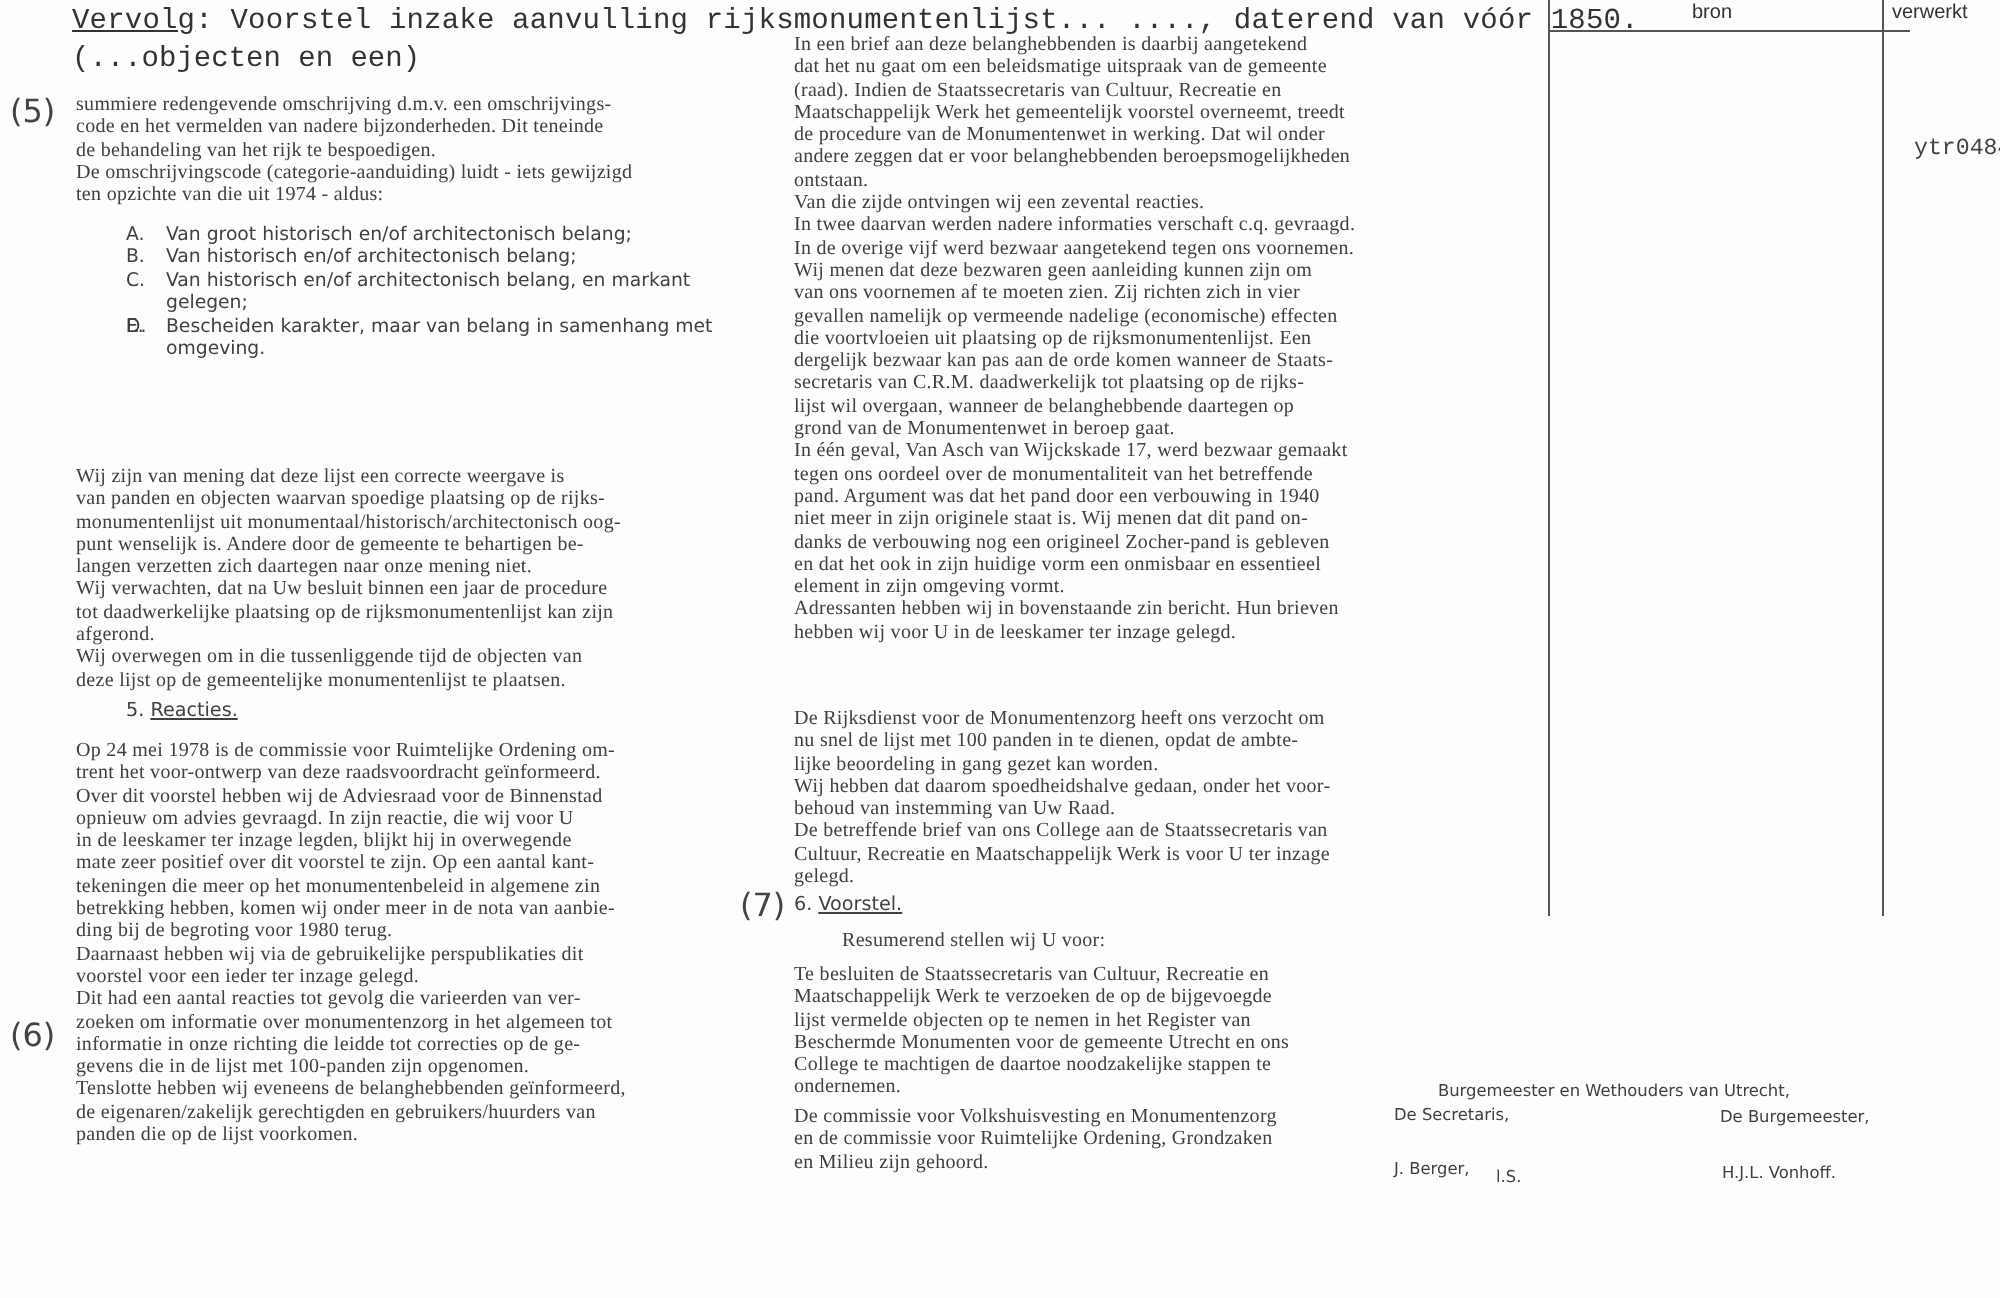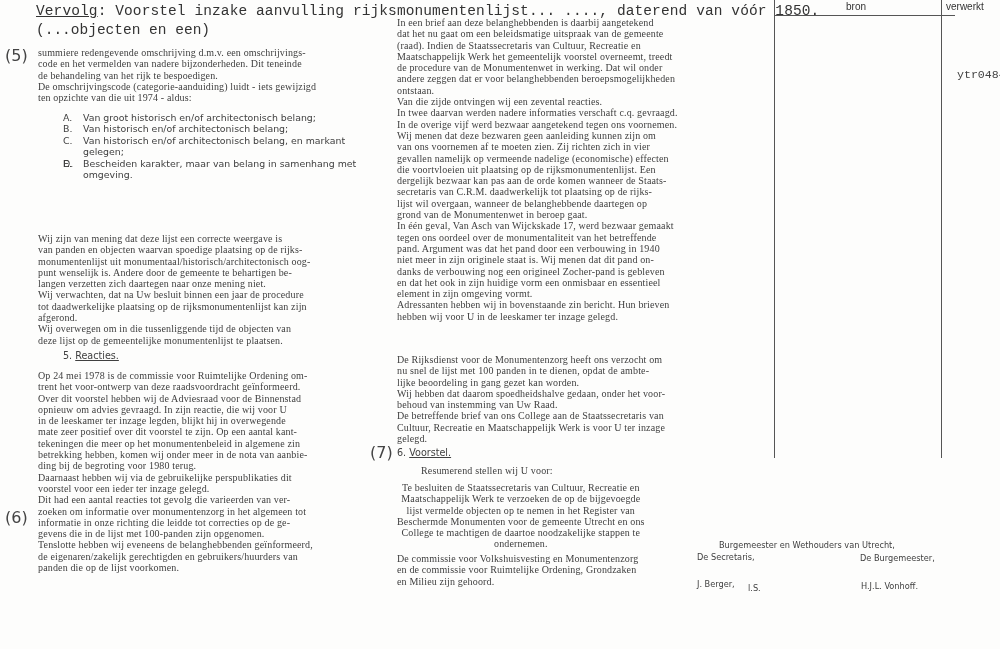--- a/index.html
+++ b/index.html
@@ -125,21 +125,21 @@
 Wij hebben dat daarom spoedheidshalve gedaan, onder het voor-
 behoud van instemming van Uw Raad.
 De betreffende brief van ons College aan de Staatssecretaris van
 Cultuur, Recreatie en Maatschappelijk Werk is voor U ter inzage
 gelegd.</div>
 
 <div class="abs section-title" style="left:397px; top:447px;"><span>6. </span><span class="u">Voorstel.</span></div>
 
 <div class="abs para" style="left:397px; top:465px;margin-left:24px;">Resumerend stellen wij U voor:</div>
 
-<div class="abs para" style="left:397px; top:482px;text-align:center;">Te besluiten de Staatssecretaris van Cultuur, Recreatie en
+<div class="abs para" style="left:397px; top:482px;">Te besluiten de Staatssecretaris van Cultuur, Recreatie en
 Maatschappelijk Werk te verzoeken de op de bijgevoegde
 lijst vermelde objecten op te nemen in het Register van
 Beschermde Monumenten voor de gemeente Utrecht en ons
 College te machtigen de daartoe noodzakelijke stappen te
 ondernemen.</div>
 
 <div class="abs para" style="left:397px; top:553px;">De commissie voor Volkshuisvesting en Monumentenzorg
 en de commissie voor Ruimtelijke Ordening, Grondzaken
 en Milieu zijn gehoord.</div>
 

